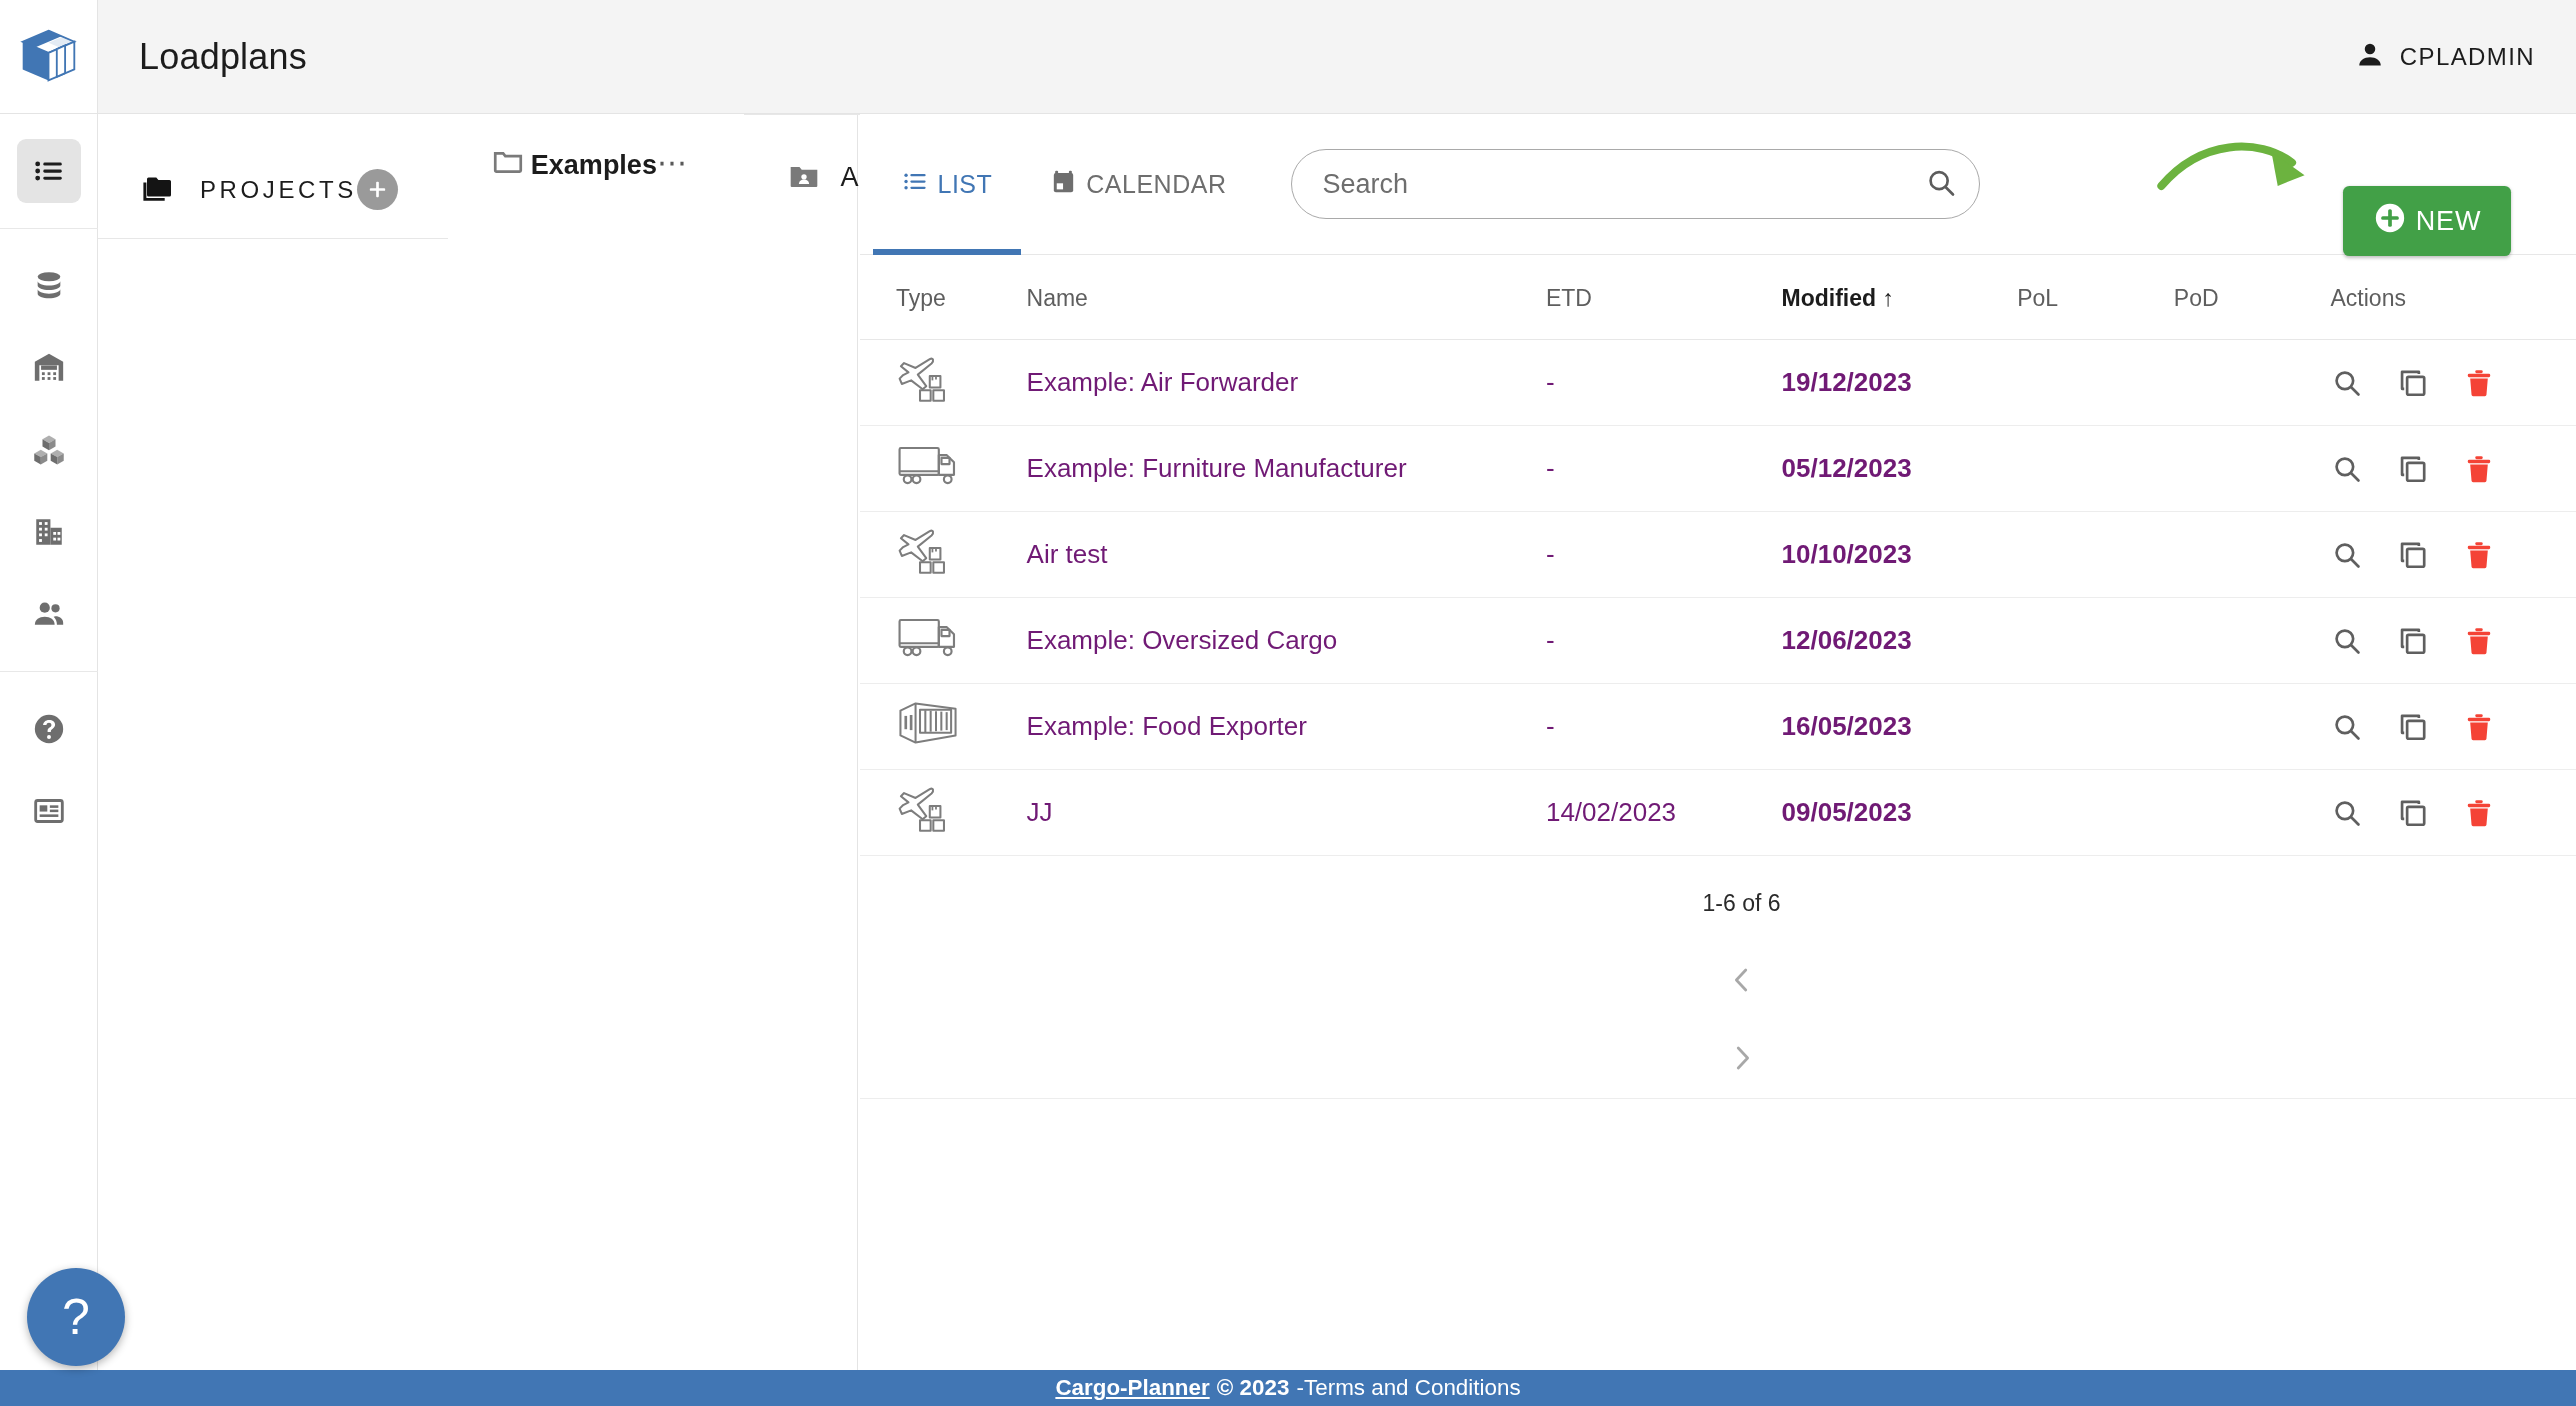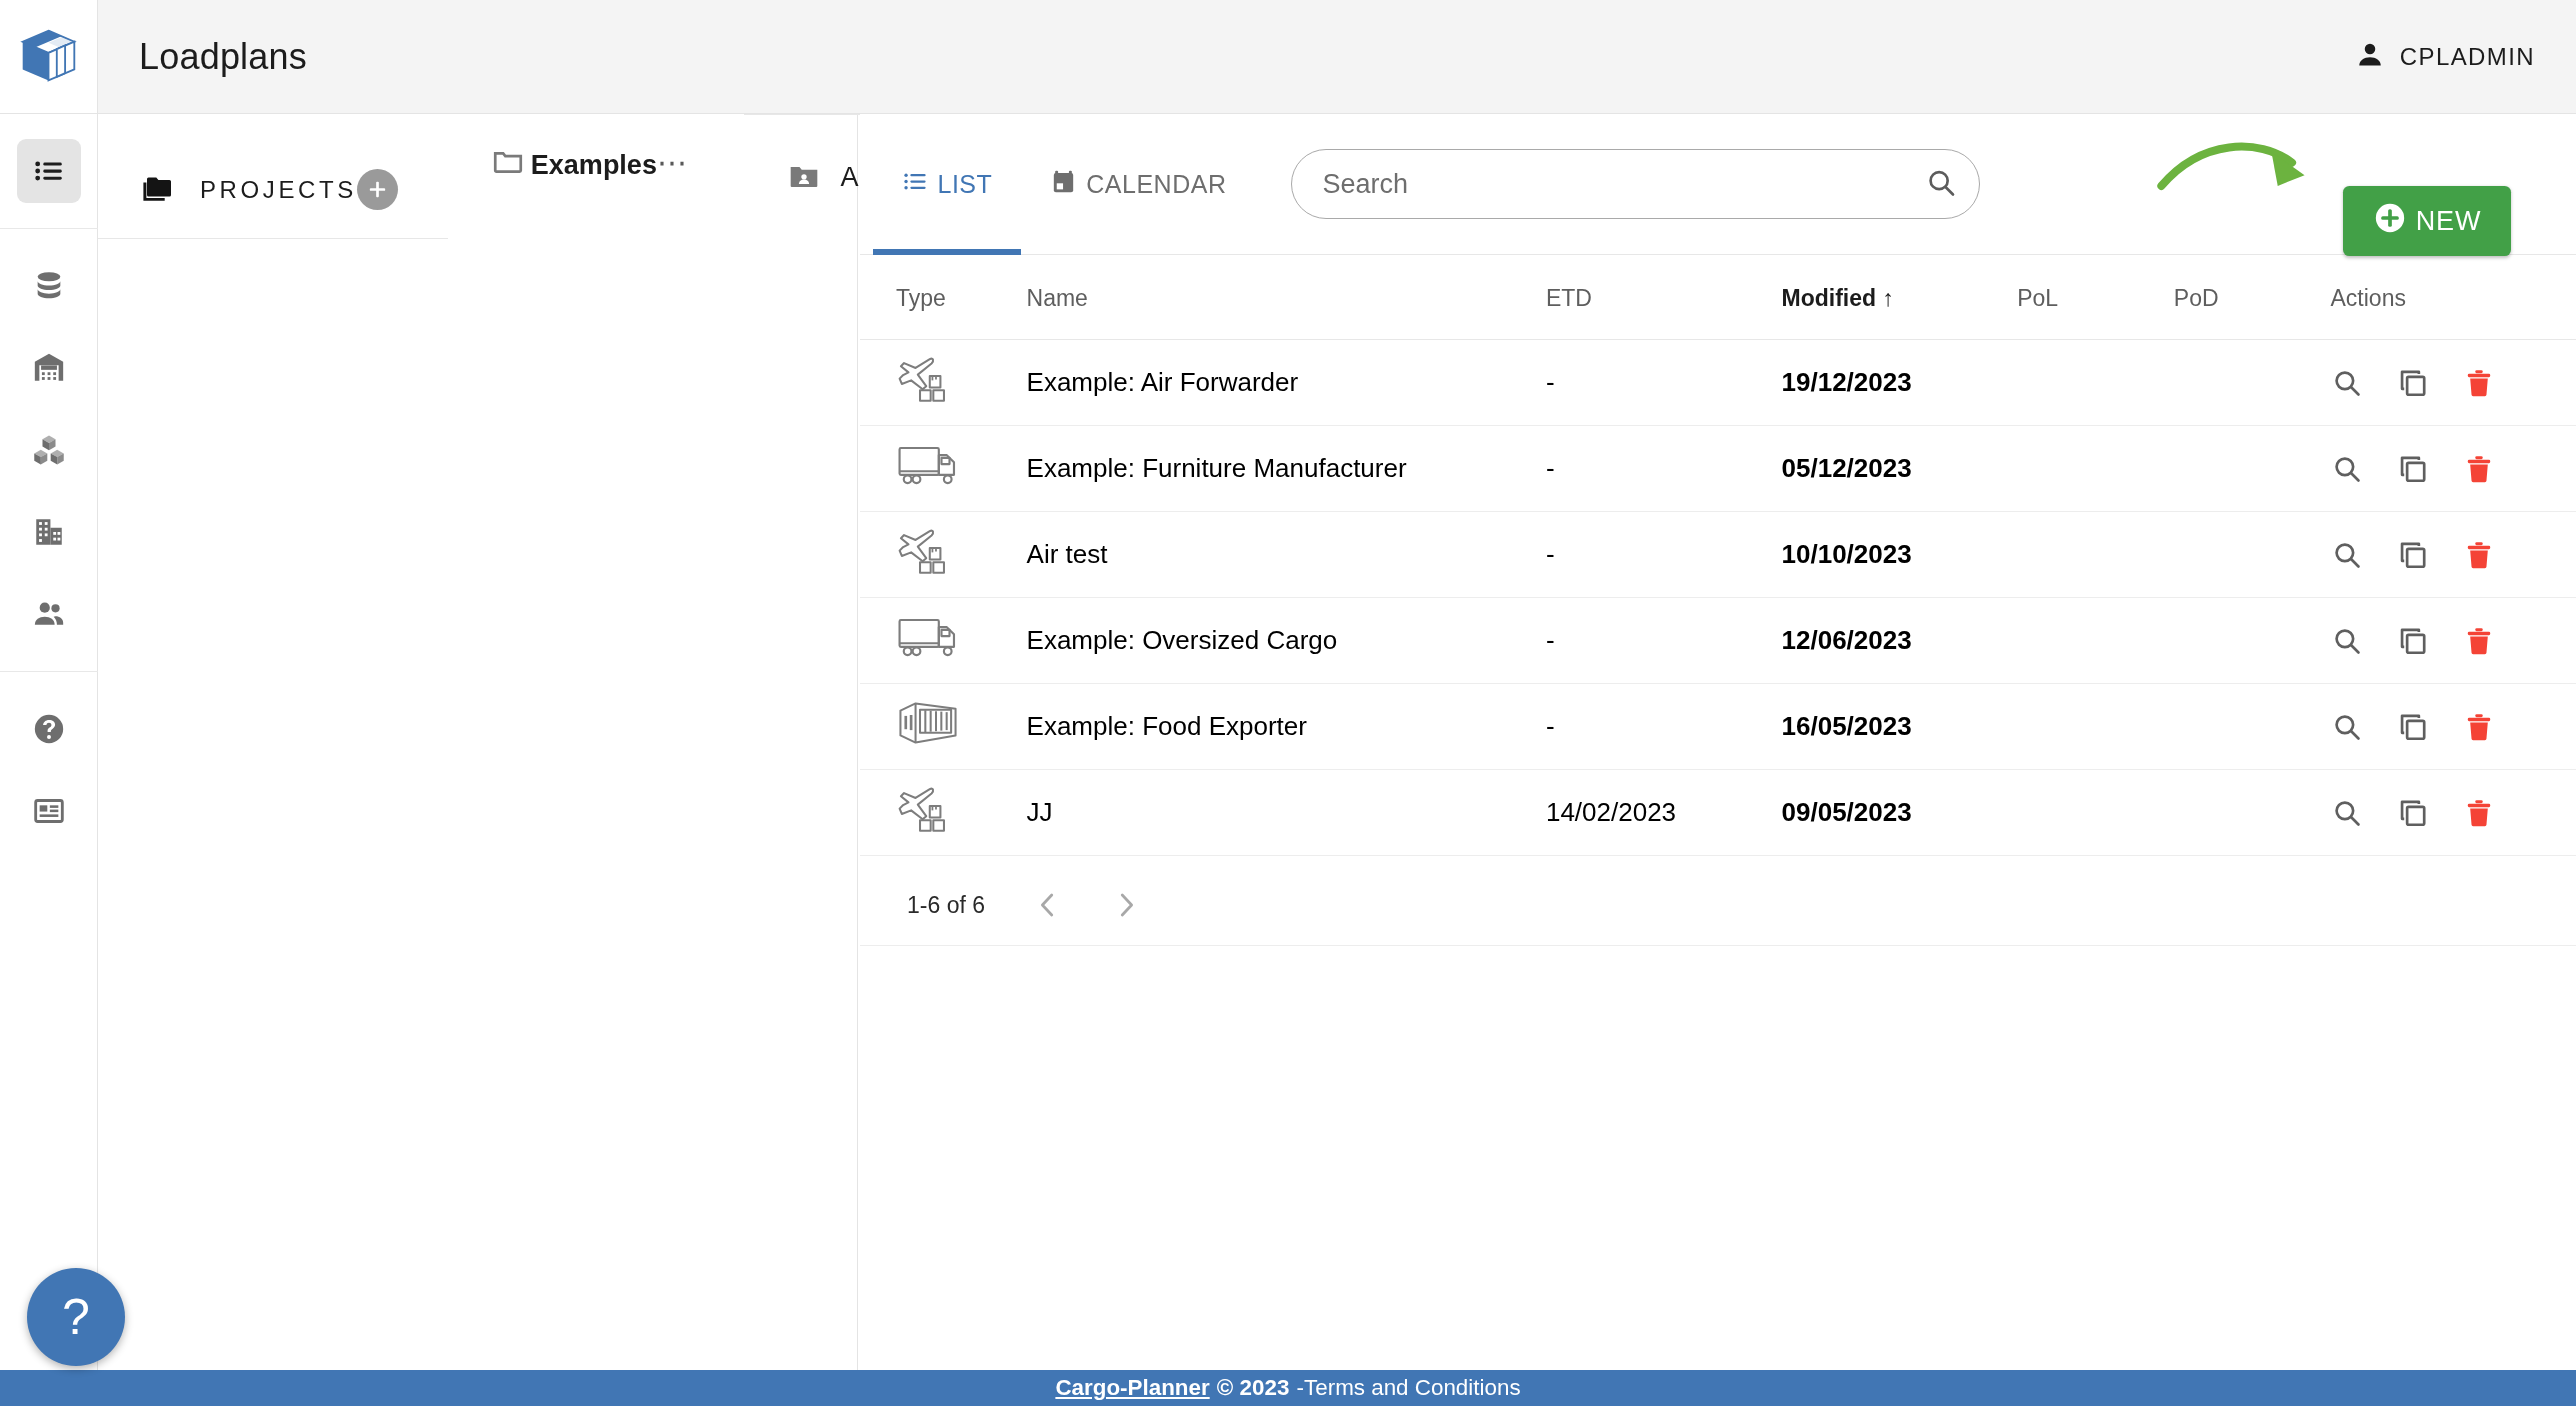--- a/index.html
+++ b/index.html
@@ -115,39 +115,39 @@
   .arrow-anno { position: absolute; left: 2156px; top: 132px; z-index: 5; pointer-events: none; }
 
   
   .tbl { width: 100%; border-collapse: collapse; table-layout: fixed; }
   .tbl th {
     text-align: left; font-size: 23px; color: #5e5e5e; font-weight: normal;
     padding: 30px 0 27px 0; border-bottom: 0.9px solid #e7e7e7;
   }
   .tbl th.sorted { color: #1c1c1c; font-weight: bold; }
   .tbl td {
-    font-size: 26px; color: #000000; padding: 0; height: 86px;
+    font-size: 26px; color: #701a75; padding: 0; height: 86px;
     border-bottom: 0.9px solid #ededed; vertical-align: middle;
   }
   .col-type { width: 152px; padding-left: 25px !important; }
   .col-name { width: 474px; }
   .col-etd { width: 215px; }
   .col-mod { width: 215px; font-weight: bold; }
   .col-pol { width: 143px; }
   .col-pod { width: 143px; }
   .col-act { width: 224px; }
   .type-cell { padding-left: 36px !important; }
   .actions-cell { }
   .actions-inner { display: flex; align-items: center; gap: 34px; }
   .act-ico { cursor: pointer; color: #5f5f5f; display:flex; }
   .act-ico.danger { color: #f44336; }
 
   .pager {
     display: flex; align-items: center; gap: 48px;
-    padding: 34px 0 25px 47px; border-bottom: 0.9px solid #ededed;
+    padding: 34px 0 25px 47px; border-bottom: 0.9px solid #ededed; flex-direction: column;
   }
   .pager-label { font-size: 23px; color: #2a2a2a; }
   .pager-btn { color: #a8a8a8; cursor: pointer; display:flex; }
 
   
   .footer {
     position: absolute; left: 0; bottom: 0; width: 2576px; height: 36px;
     background: #4176b4; color: #fff; display: flex; align-items: center; justify-content: center;
     font-size: 22.4px; gap: 0;
   }

